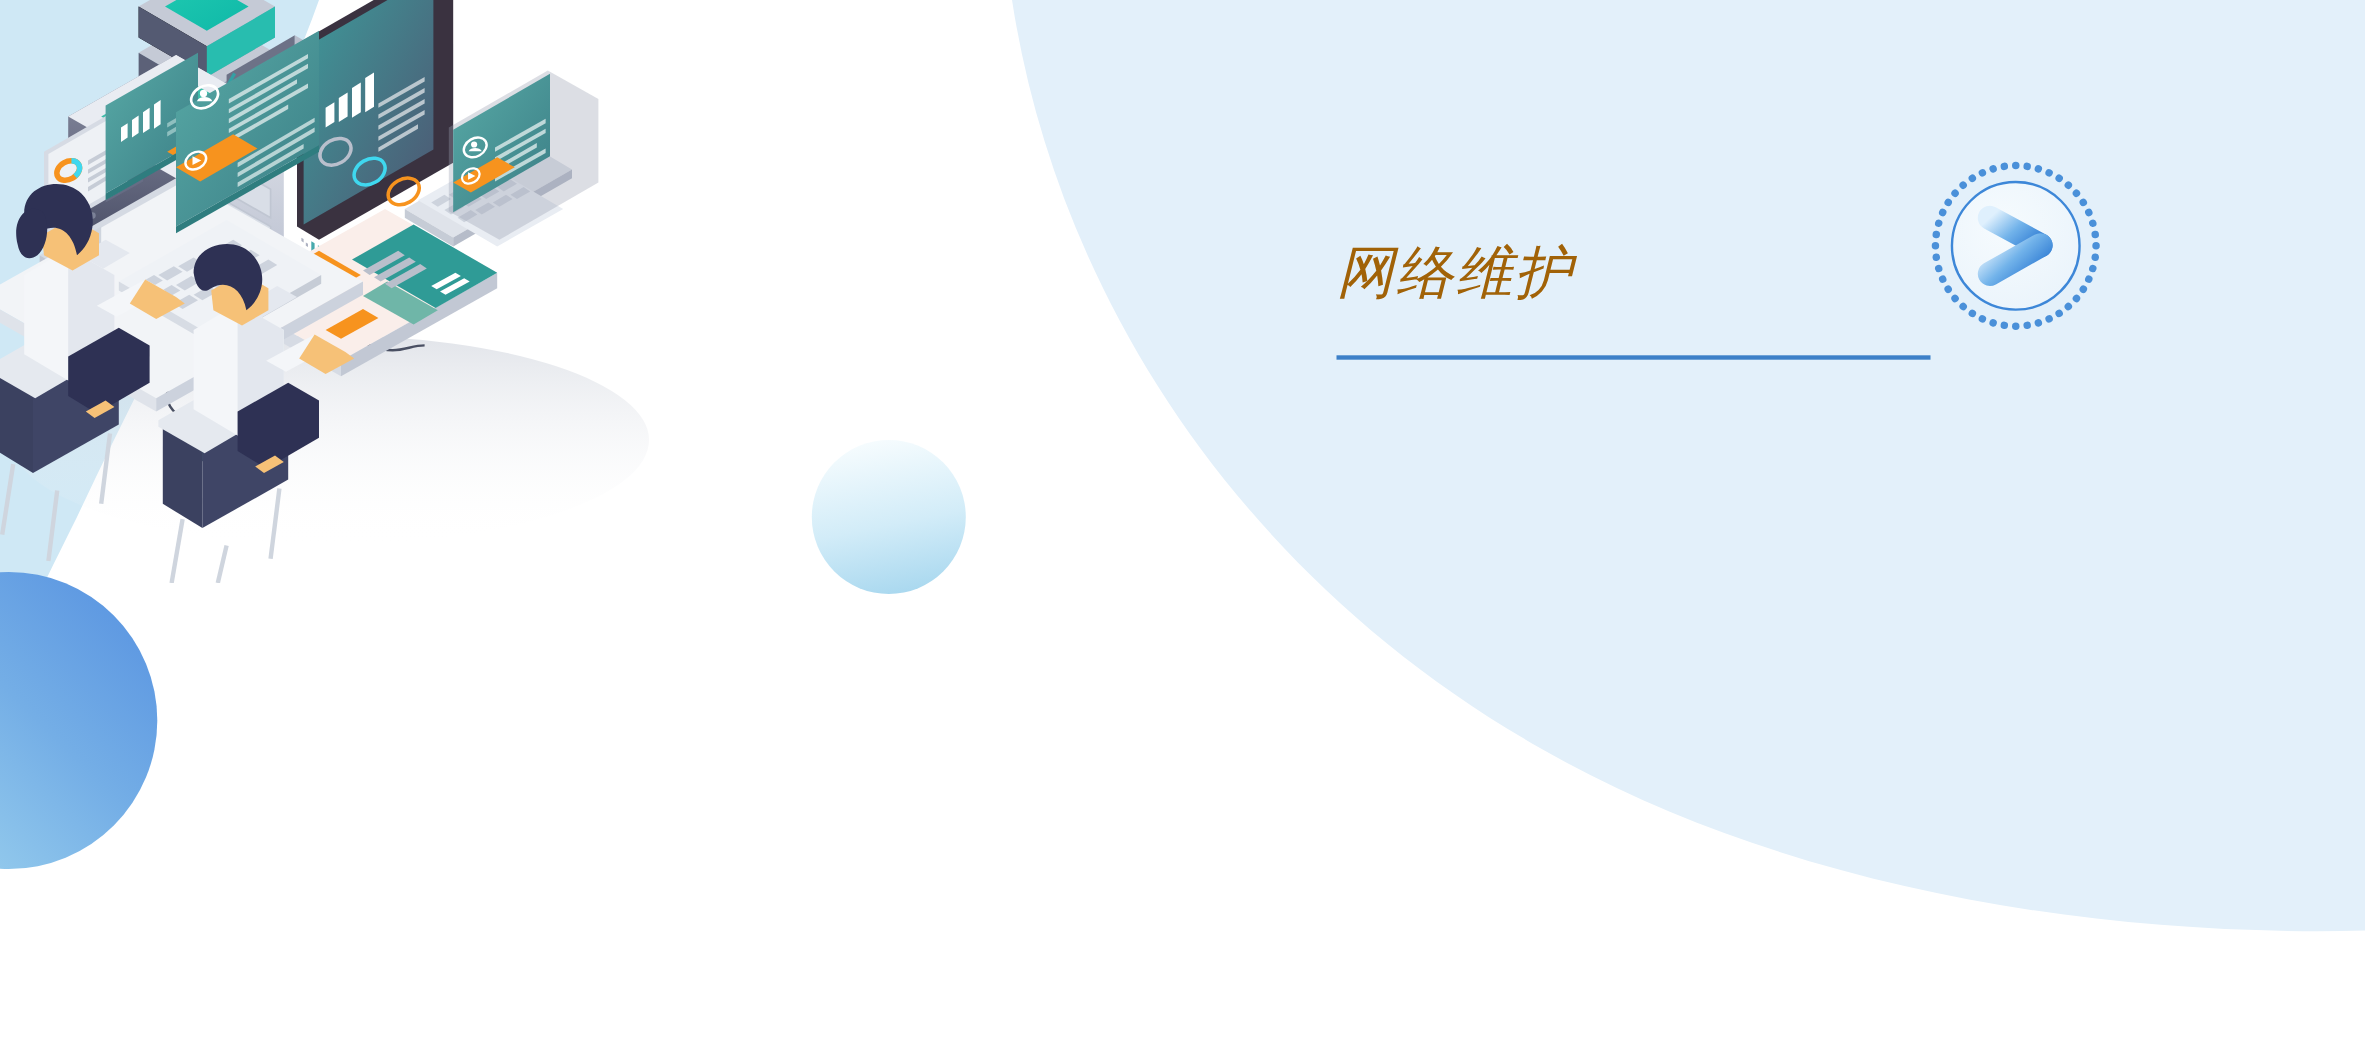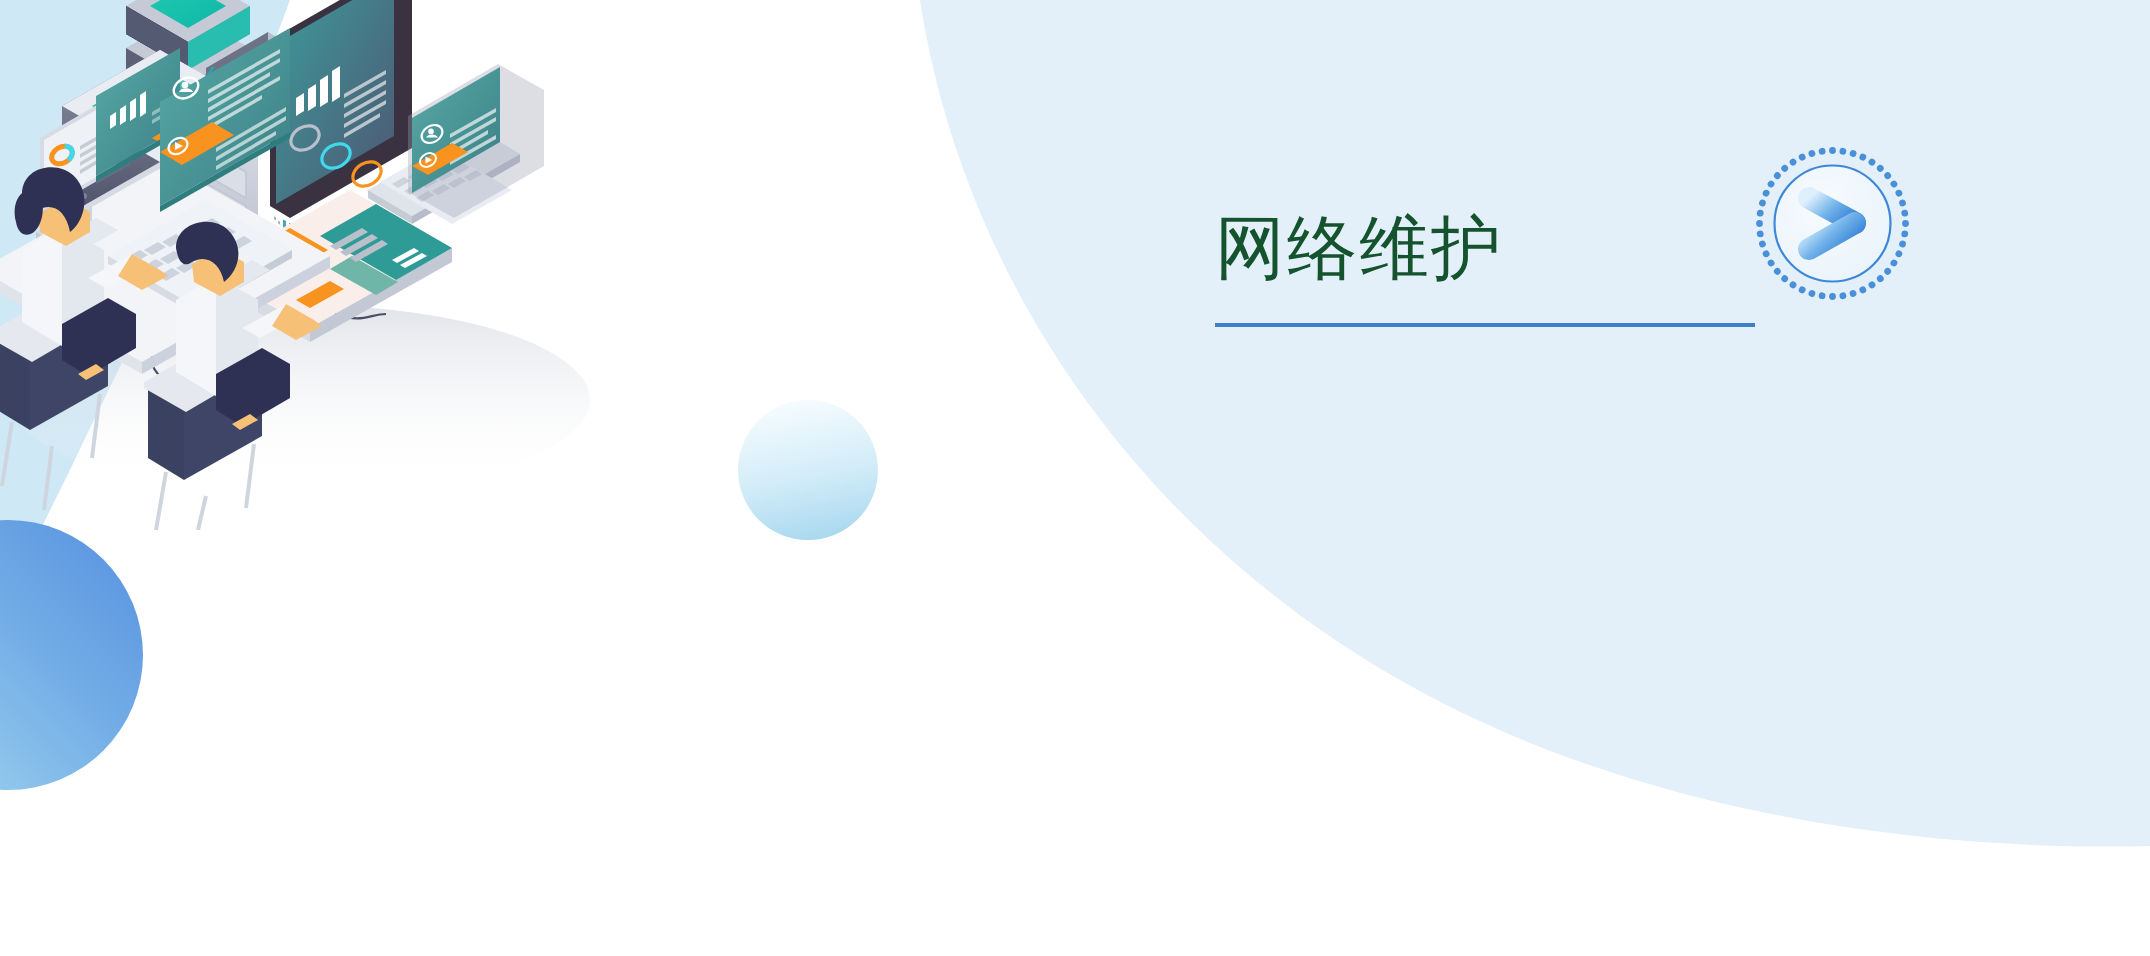--- a/index.html
+++ b/index.html
@@ -14,26 +14,27 @@
   #bg-svg { width:2150px; height:956px; }
   #art-svg { left:0px; top:-30px; width:760px; height:560px; }
 
   #title-block {
     position:absolute;
     left:1215px;
     top:205px;
     width:545px;
   }
   #page-title {
-    font-size:70px;
+    font-size:52px;
     line-height:86px;
-    color:#14532d;
+    color:#a16207;
     font-weight:400;
     letter-spacing:2px;
     white-space:nowrap;
+    font-style:italic;
   }
   #title-rule {
     margin-top:32px;
     width:540px;
     height:4px;
     background:#3d80c8;
   }
   #arrow-badge {
     position:absolute;
     left:1755px;

